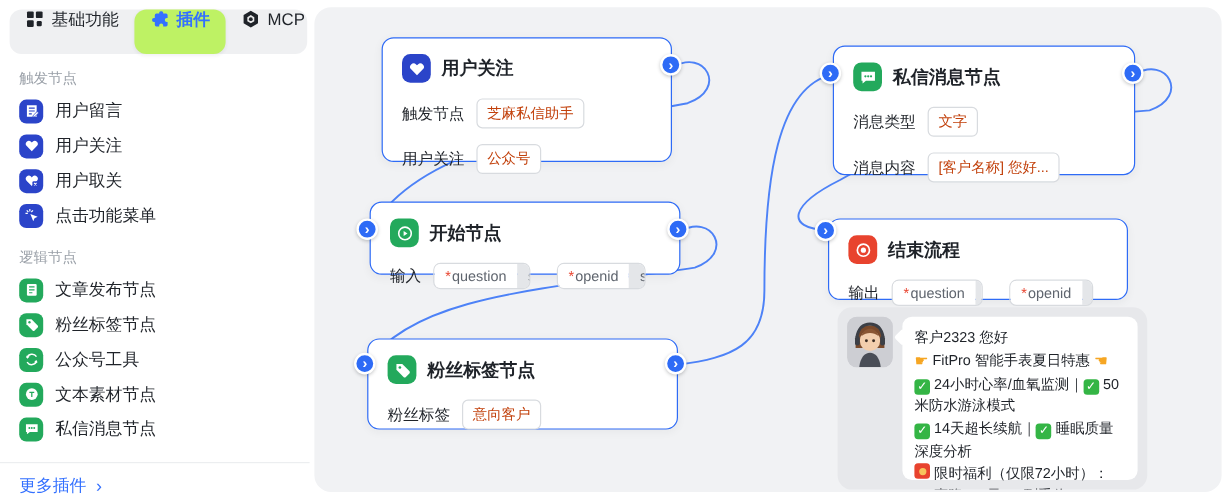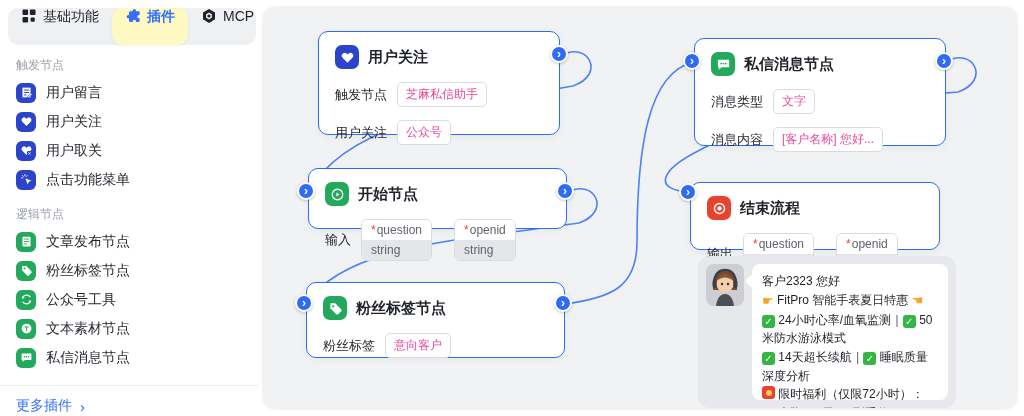--- a/index.html
+++ b/index.html
@@ -6,21 +6,21 @@
   html,body { width:1024px; height:416px; overflow:hidden; background:#ffffff;
     font-family:"Liberation Sans","DejaVu Sans",sans-serif; color:#1f2329; }
   .stage { position:relative; width:1024px; height:416px; }
 
   
   .sidebar { position:absolute; left:0; top:0; width:258px; height:416px; background:#ffffff; z-index:3; }
   .tabbar { position:absolute; left:8px; top:8px; width:248px; height:37px; background:#eff0f2;
     border-radius:10px; display:flex; align-items:stretch; }
   .tab { display:flex; gap:6px; padding:0 13px; font-size:14px; font-weight:500;
     color:#1f2329; border-radius:10px; cursor:pointer; white-space:nowrap; }
-  .tab.active { background:#fef9c3; color:#3370ff; font-weight:700; box-shadow:0 1px 3px rgba(31,35,41,.06); }
+  .tab.active { background:#bef264; color:#3370ff; font-weight:700; box-shadow:0 1px 3px rgba(31,35,41,.06); }
   .tab .ticon { width:16px; height:16px; flex:none; display:block; }
 
   .side-section-title { margin:12px 16px 4px; font-size:12px; color:#9aa0a8; }
   .side-item { height:29px; margin:0 6px; padding:0 10px; display:flex; align-items:center; gap:10px;
     font-size:14px; color:#1f2329; border-radius:6px; cursor:pointer; }
   .sicon { width:20px; height:20px; border-radius:6px; flex:none; display:flex; align-items:center;
     justify-content:center; color:#fff; }
   .sicon svg { width:13px; height:13px; display:block; }
   .sicon.navy { background:#2b44c9; }
   .sicon.green { background:#23a95c; }
@@ -34,23 +34,23 @@
   svg.wires { position:absolute; left:0; top:0; width:1024px; height:416px; z-index:2; pointer-events:none; }
 
   .node { position:absolute; background:#ffffff; border:1.5px solid #2e6bf6; border-radius:10px;
     box-shadow:0 2px 8px rgba(31,35,41,.05); z-index:3; padding:13px 16px; cursor:grab; }
   .node-title { display:flex; align-items:center; gap:9px; font-size:15px; font-weight:700; color:#1f2329; }
   .nicon { width:24px; height:24px; border-radius:7px; flex:none; display:flex; align-items:center; justify-content:center; color:#fff; }
   .nicon svg { width:15px; height:15px; display:block; }
   .nicon.navy { background:#2b44c9; } .nicon.green { background:#23a95c; } .nicon.red { background:#e8432e; }
   .node-row { display:flex; align-items:center; gap:10px; margin-top:13px; font-size:13px; color:#1f2329; }
   .node-row .rlabel { font-weight:500; white-space:nowrap; }
-  .chip { border:1px solid #d8dbdf; background:#fff; color:#ec4899; font-size:12px; border-radius:5px;
+  .chip { border:1px solid #d8dbdf; background:#fff; color:#c2410c; font-size:12px; border-radius:5px;
     padding:3px 8px; white-space:nowrap; }
-  .pchip { display:inline-flex; border:1px solid #d8dbdf; border-radius:6px; overflow:hidden; font-size:12px; margin-right:12px;flex-direction:column; }
+  .pchip { display:inline-flex; border:1px solid #d8dbdf; border-radius:6px; overflow:hidden; font-size:12px; margin-right:12px; }
   .pchip .pname { background:#fff; color:#5f656e; padding:3px 9px; }
   .pchip .pname .req { color:#e8432e; margin-right:1px; }
   .pchip .ptype { background:#e4e6e9; color:#5f656e; padding:3px 9px; }
 
   .port { position:absolute; width:18px; height:18px; border-radius:50%; background:#2e6bf6;
     border:2px solid #ffffff; box-shadow:0 1px 3px rgba(31,35,41,.25); z-index:4; cursor:crosshair;
     display:flex; align-items:center; justify-content:center; }
   .port::after { content:"\203A"; color:#fff; font-size:12px; font-weight:700; line-height:1; margin-top:-1px; }
 
   

